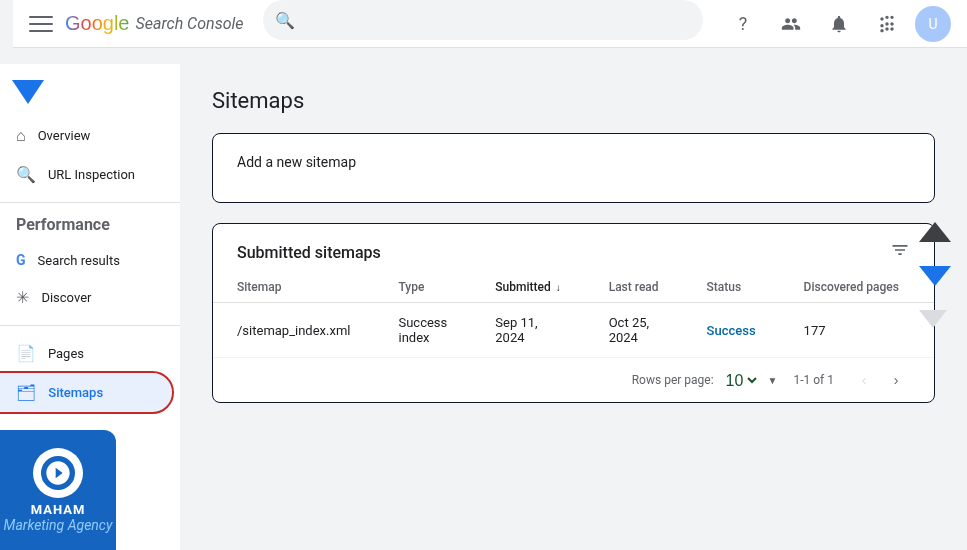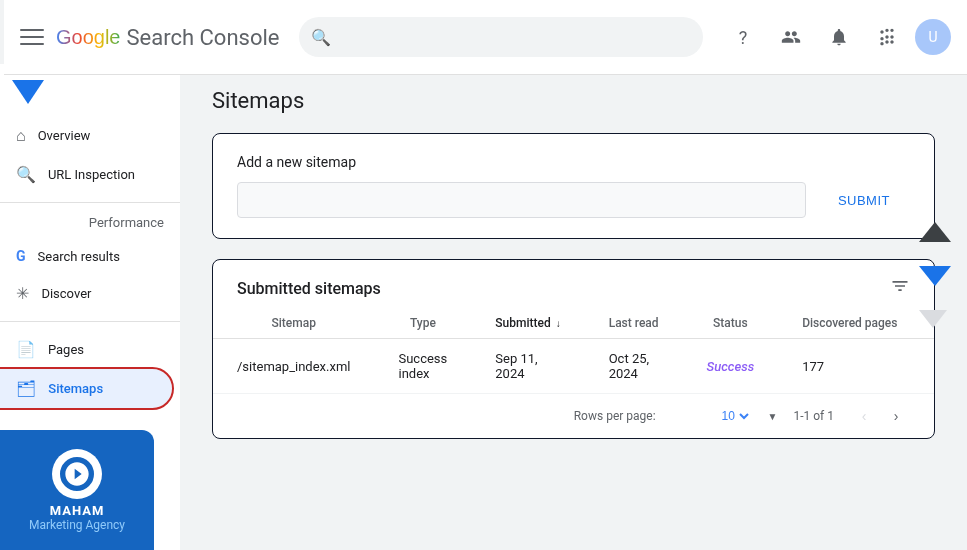--- a/index.html
+++ b/index.html
@@ -1,27 +1,26 @@
 <!DOCTYPE html>
 <html><head>
   <meta charset="utf-8">
   <style>
     * { box-sizing: border-box; margin: 0; padding: 0; }
     body { font-family: 'Roboto', Arial, sans-serif; background: #f1f3f4; font-size: 13px; color: #202124; overflow: hidden; }
 
     
     .header {
       display: flex;
-      align-items: center;
       background: #fff;
-      height: 75px;
+      height: 48px;
       padding: 0 16px;
       border-bottom: 1px solid #e0e0e0;
       position: fixed;
-      top: 0; left: 4px; right: 0;
+      top: 0; left: 13px; right: 0;
       z-index: 100;
     }
     .header-left {
       display: flex;
       align-items: center;
       gap: 12px;
       min-width: 180px;
     }
     .hamburger {
       width: 24px; height: 24px;
@@ -35,21 +34,21 @@
       display: flex; align-items: center; gap: 6px;
     }
     .google-logo {
       font-size: 20px; font-weight: 500;
       background: linear-gradient(to right, #4285F4, #EA4335, #FBBC05, #34A853);
       -webkit-background-clip: text;
       -webkit-text-fill-color: transparent;
       font-family: Arial, sans-serif;
     }
     .product-name {
-      font-size: 22px; color: #5f6368; font-weight: 400;
+      font-size: 16px; color: #5f6368; font-weight: 400; font-style: italic;
     }
     .search-bar {
       flex: 1;
       max-width: 600px;
       margin: 0 20px;
     }
     .search-bar input {
       width: 100%;
       height: 40px;
       border: none;
@@ -121,24 +120,23 @@
     }
     .nav-item.active {
       background: #e8f0fe;
       color: #1a73e8;
       font-weight: 500;
       outline: 2px solid #c62828;
     }
     .nav-item .nav-icon { font-size: 16px; color: #5f6368; }
     .nav-item.active .nav-icon { color: #1a73e8; }
     .section-label {
-      font-size: 13px; font-weight: 400; color: #5f6368;
+      font-size: 16px; font-weight: 700; color: #5f6368;
       padding: 8px 16px 4px;
       text-transform: none;
-      text-align: right;
     }
     .divider { height: 1px; background: #e0e0e0; margin: 4px 0; }
 
     
     .main-content {
       flex: 1;
       padding: 24px 32px;
       overflow-y: auto;
     }
     .page-title {
@@ -199,77 +197,76 @@
     }
     .filter-icon { font-size: 18px; color: #5f6368; cursor: pointer; }
 
     table {
       width: 100%;
       border-collapse: collapse;
     }
     th {
       font-size: 12px; font-weight: 500; color: #5f6368;
       padding: 8px 24px;
-      text-align: center;
+      text-align: left;
       border-bottom: 1px solid #e0e0e0;
       white-space: nowrap;
     }
     th.sorted { color: #202124; }
     th .sort-arrow { font-size: 10px; margin-left: 2px; }
     td {
       padding: 12px 24px;
       font-size: 13px; color: #202124;
       border-bottom: 1px solid #f1f3f4;
     }
-    td.status-success { color: #8b5cf6; font-weight: 500; font-style: italic; }
+    td.status-success { color: #0369a1; font-weight: 500; }
     .table-footer {
       display: flex; align-items: center; justify-content: flex-end;
       padding: 8px 24px;
       gap: 16px;
       font-size: 12px; color: #5f6368;
     }
-    .rows-per-page { display: flex; align-items: center; gap: 16px; }
+    .rows-per-page { display: flex; align-items: center; gap: 8px; }
     .rows-select {
-      border: none; background: transparent; font-size: 12px; color: #3b82f6;
-      cursor: pointer;
-      margin-left: 46px;
+      border: none; background: transparent; font-size: 16px; color: #14532d;
+      cursor: pointer;
     }
     .pagination-nav { display: flex; align-items: center; gap: 4px; }
     .page-nav-btn {
       width: 28px; height: 28px; border: none; background: transparent;
       border-radius: 50%; cursor: pointer; display: flex; align-items: center; justify-content: center;
       color: #5f6368; font-size: 14px;
     }
     .page-nav-btn:disabled { color: #dadce0; cursor: default; }
 
     
     .watermark {
       position: fixed;
       bottom: 0; left: 0;
-      width: 154px; height: 120px;
+      width: 116px; height: 120px;
       background: #1565c0;
       border-radius: 0 12px 0 0;
       display: flex; flex-direction: column; align-items: center; justify-content: center;
       z-index: 200;
     }
     .watermark-circle {
       width: 50px; height: 50px; border-radius: 50%;
       background: #fff; display: flex; align-items: center; justify-content: center;
       margin-bottom: 4px;
     }
     .watermark-circle-inner {
       width: 40px; height: 40px; border-radius: 50%;
       background: #1565c0; display: flex; align-items: center; justify-content: center;
       color: #fff; font-size: 20px; font-weight: bold;
     }
     .watermark-brand {
       color: #fff; font-size: 13px; font-weight: 700; letter-spacing: 1px;
     }
     .watermark-sub {
-      color: #90caf9; font-size: 12px; 
+      color: #90caf9; font-size: 14px; font-style: italic;
     }
 
     
     .scroll-triangles {
       position: fixed;
       right: 16px;
       top: 50%;
       transform: translateY(-50%);
       display: flex; flex-direction: column; gap: 24px;
     }
@@ -382,24 +379,20 @@
       </div>
     </div>
   </nav>
 
   <main class="main-content">
     <h1 class="page-title">Sitemaps</h1>
 
     <div class="card">
       <div class="add-sitemap">
         <div class="add-sitemap-title">Add a new sitemap</div>
-        <div class="add-sitemap-row">
-          <input class="sitemap-input" type="text" placeholder="" style="">
-          <button class="submit-btn">SUBMIT</button>
-        </div>
       </div>
     </div>
 
     <div class="card">
       <div class="table-header">
         <span class="table-title">Submitted sitemaps</span>
         <span class="filter-icon">
           <svg width="20" height="20" viewBox="0 0 24 24" fill="#5f6368">
               <path d="M10 18h4v-2h-4v2zM3 6v2h18V6H3zm3 7h12v-2H6v2z"></path>
             </svg>

